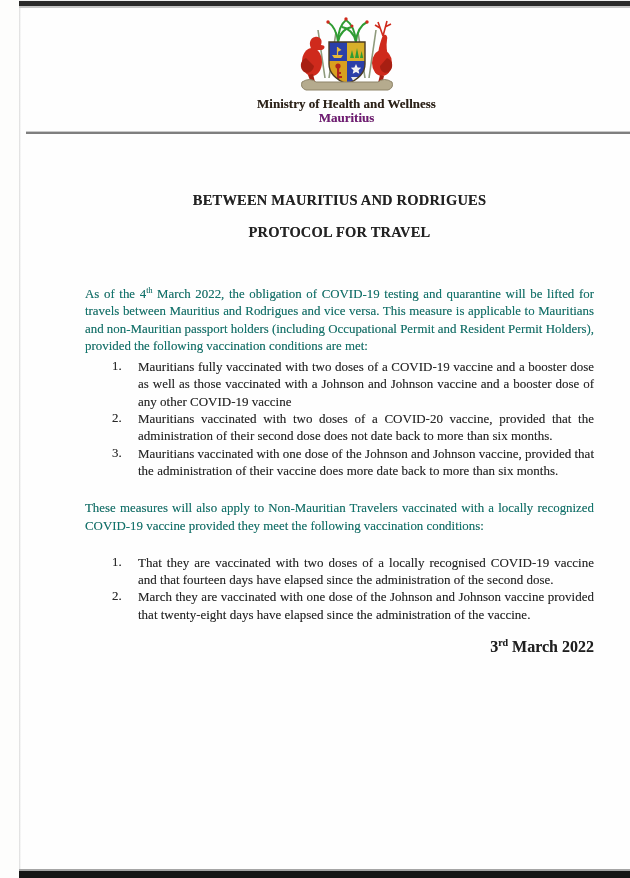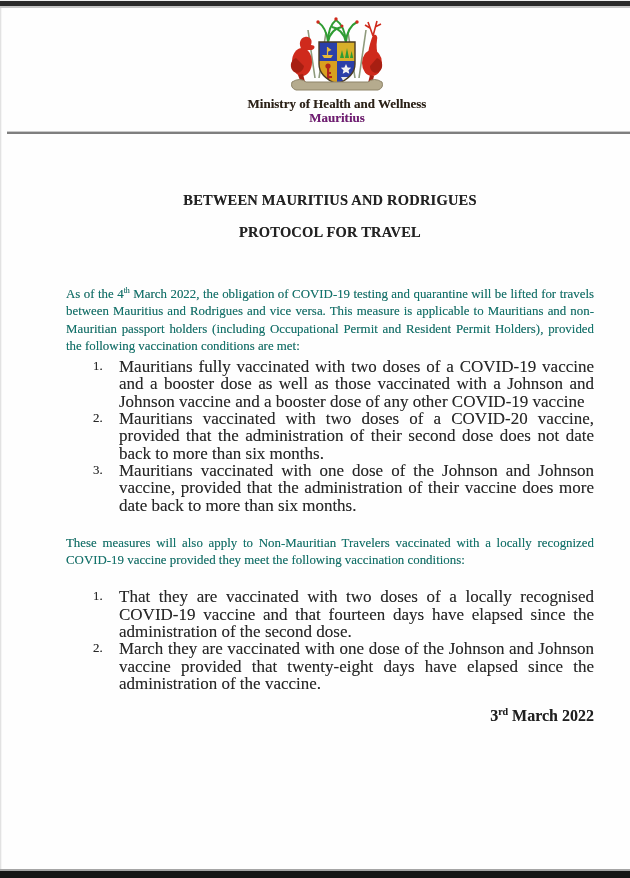--- a/index.html
+++ b/index.html
@@ -5,21 +5,21 @@
   html, body { margin: 0; padding: 0; }
   body {
     width: 630px;
     height: 878px;
     background: #fdfdfc;
     font-family: "Liberation Serif", serif;
     color: #262626;
     position: relative;
     overflow: hidden;
   }
-  .photo { position: absolute; inset: 0; }
+  .photo { position: absolute; inset: 0; margin-left: 19px; }
   .edge-top {
     position: absolute; top: 0; left: 0; right: 0; height: 8px;
     background: linear-gradient(#f0f0f0 0 1px, #2a2a2a 1px 6px, #c6c6c6 6px 8px);
   }
   .edge-bottom {
     position: absolute; bottom: 0; left: 0; right: 0; height: 9px;
     background: linear-gradient(#a5a5a5 0 2px, #161616 2px 9px);
   }
   .edge-left {
     position: absolute; top: 8px; bottom: 9px; left: 0; width: 2px;
@@ -56,21 +56,21 @@
   sup { font-size: 0.62em; line-height: 0; }
 
   .cond-list { list-style: none; margin: 3px 0 0 0; padding: 0 0 0 27px; }
   .cond-list.second { margin-top: 19px; }
   .cond-item { display: flex; align-items: flex-start; }
   .cond-num {
     flex: 0 0 17px; text-align: left; font-size: 12.9px; line-height: 17.3px;
     color: #282828; text-shadow: 0 0 0.55px rgba(50,50,50,0.45);
   }
   .cond-text {
-    flex: 1; margin-left: 9px; font-size: 17px; line-height: 17.3px;
+    flex: 1; margin-left: 9px; font-size: 13px; line-height: 17.3px;
     text-align: justify; color: #282828; text-shadow: 0 0 0.55px rgba(50,50,50,0.45);
   }
 
   .doc-date {
     margin: 15px 0 0 0; text-align: right; font-weight: bold;
     font-size: 16px; color: #1f1f1f; text-shadow: 0 0 0.55px rgba(50,50,50,0.45);
   }
 </style>
 </head>
 <body>

